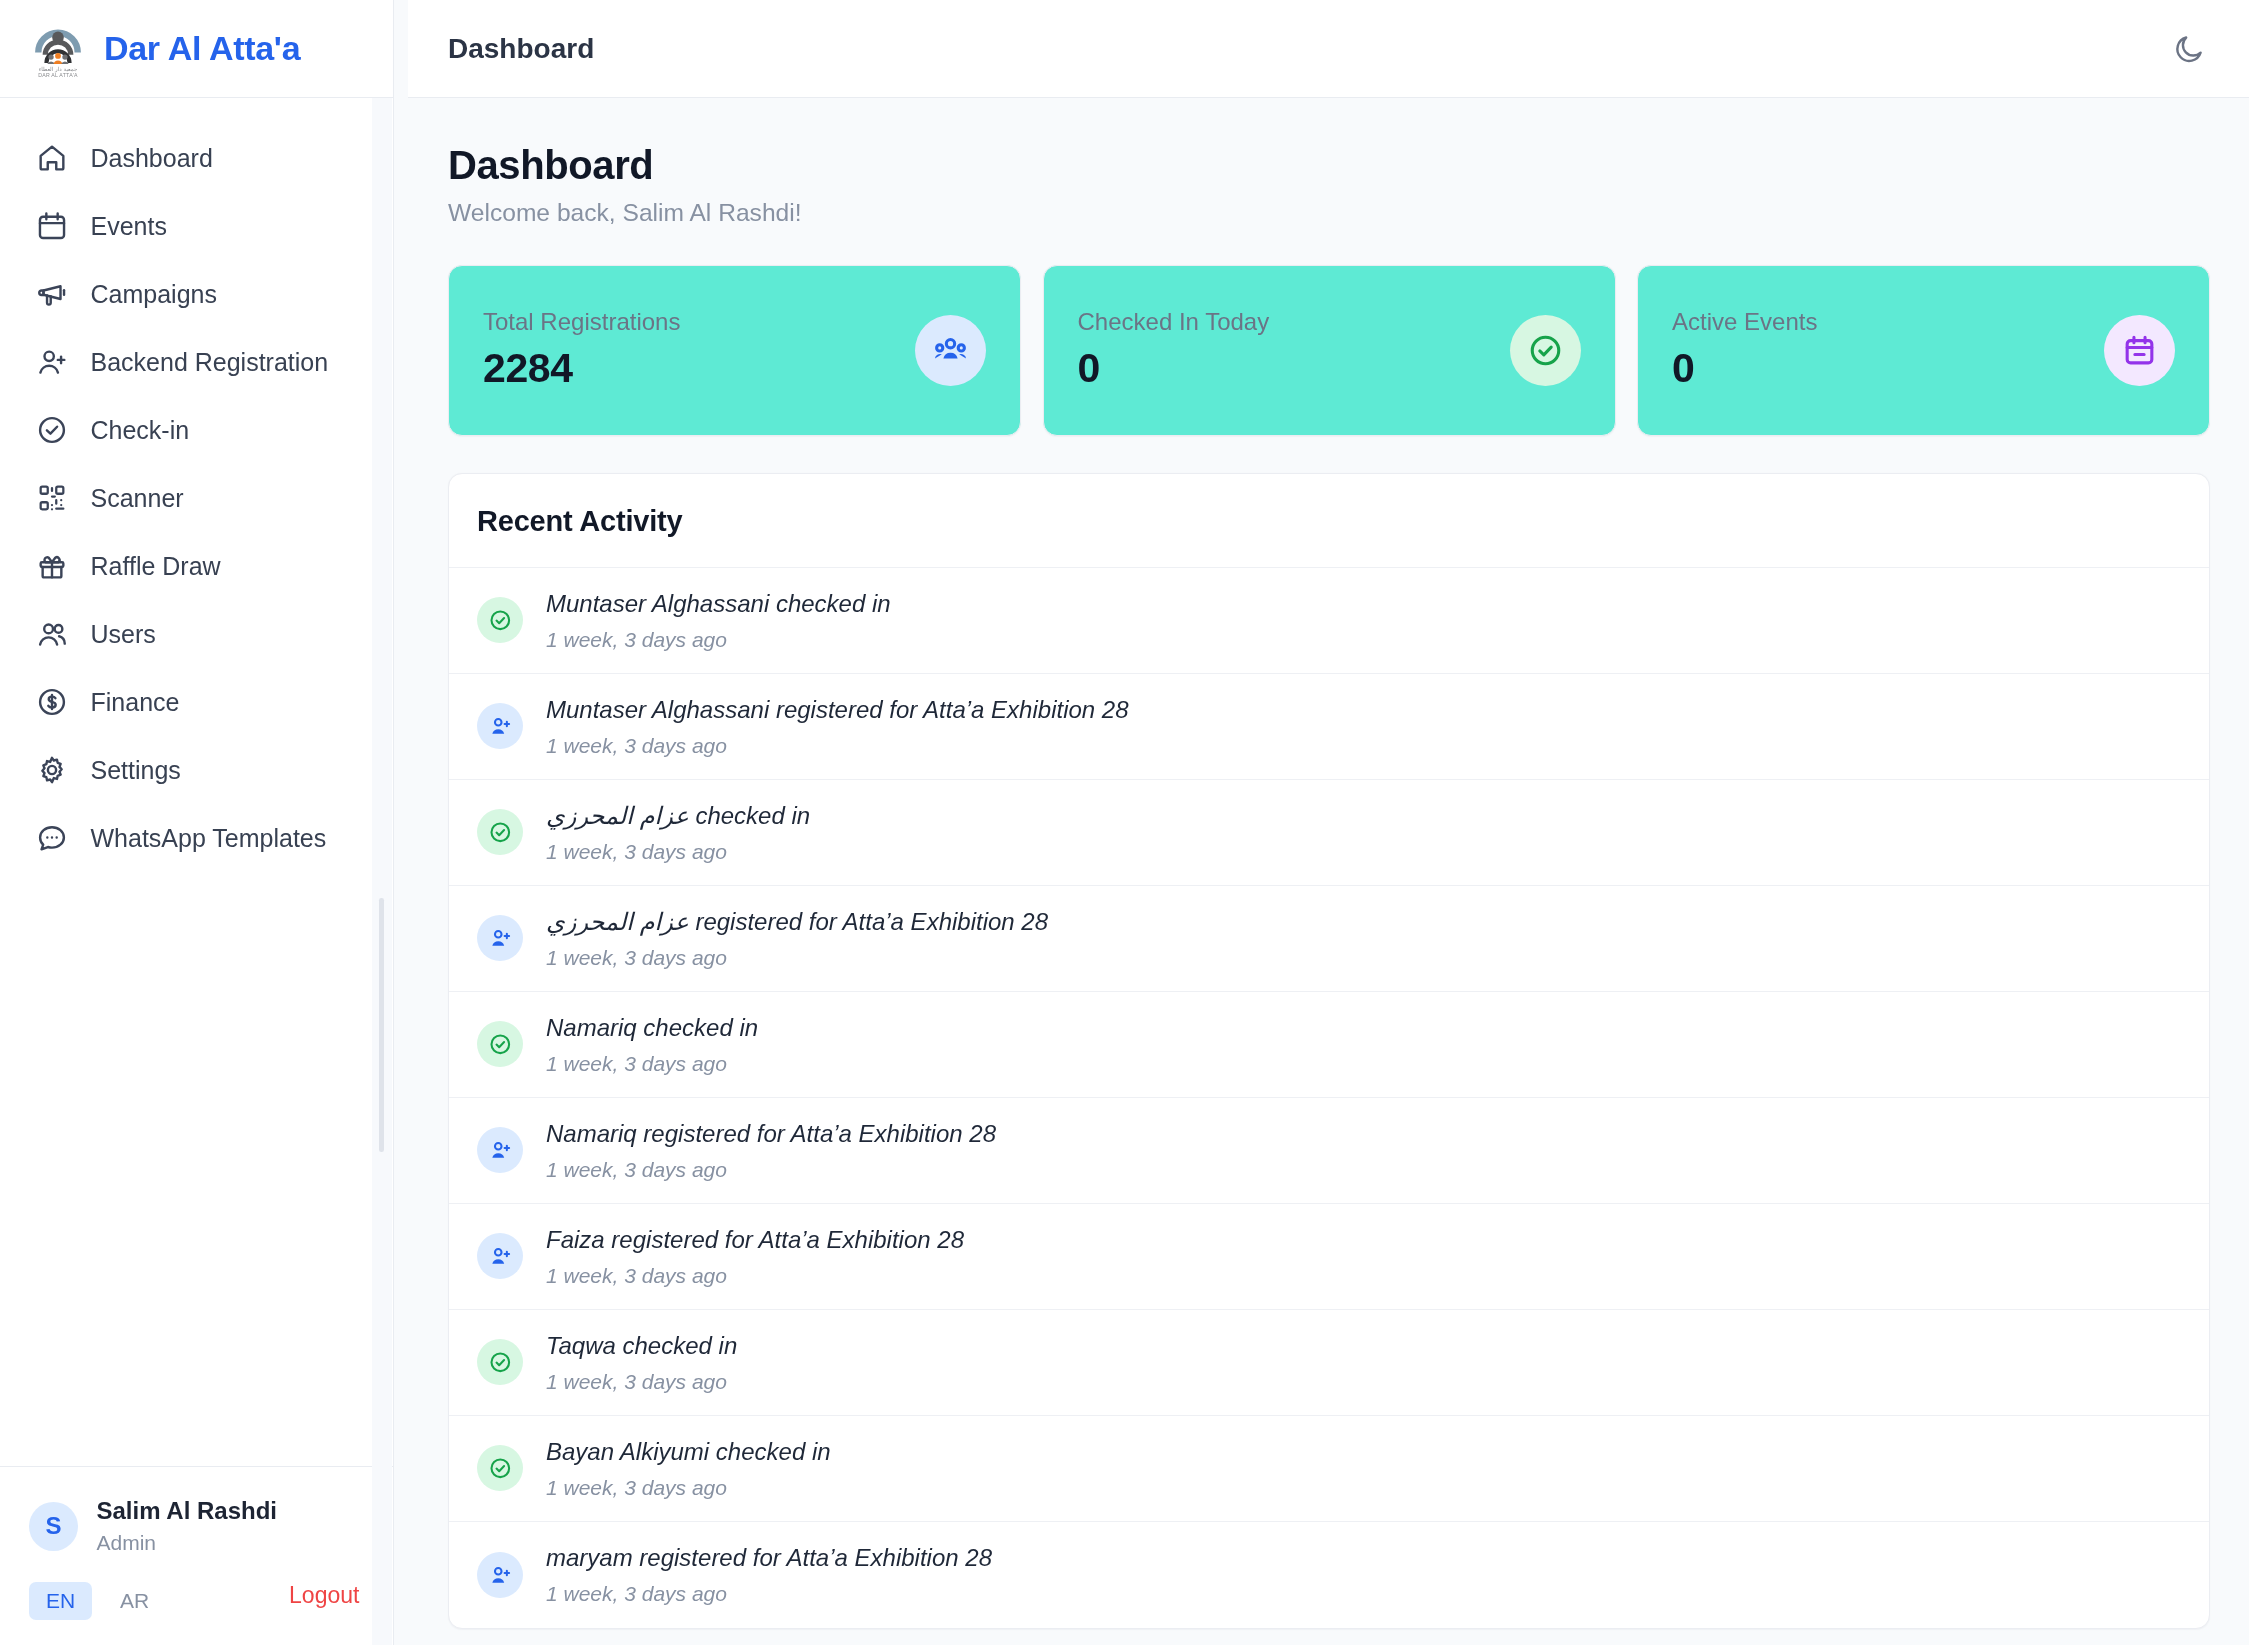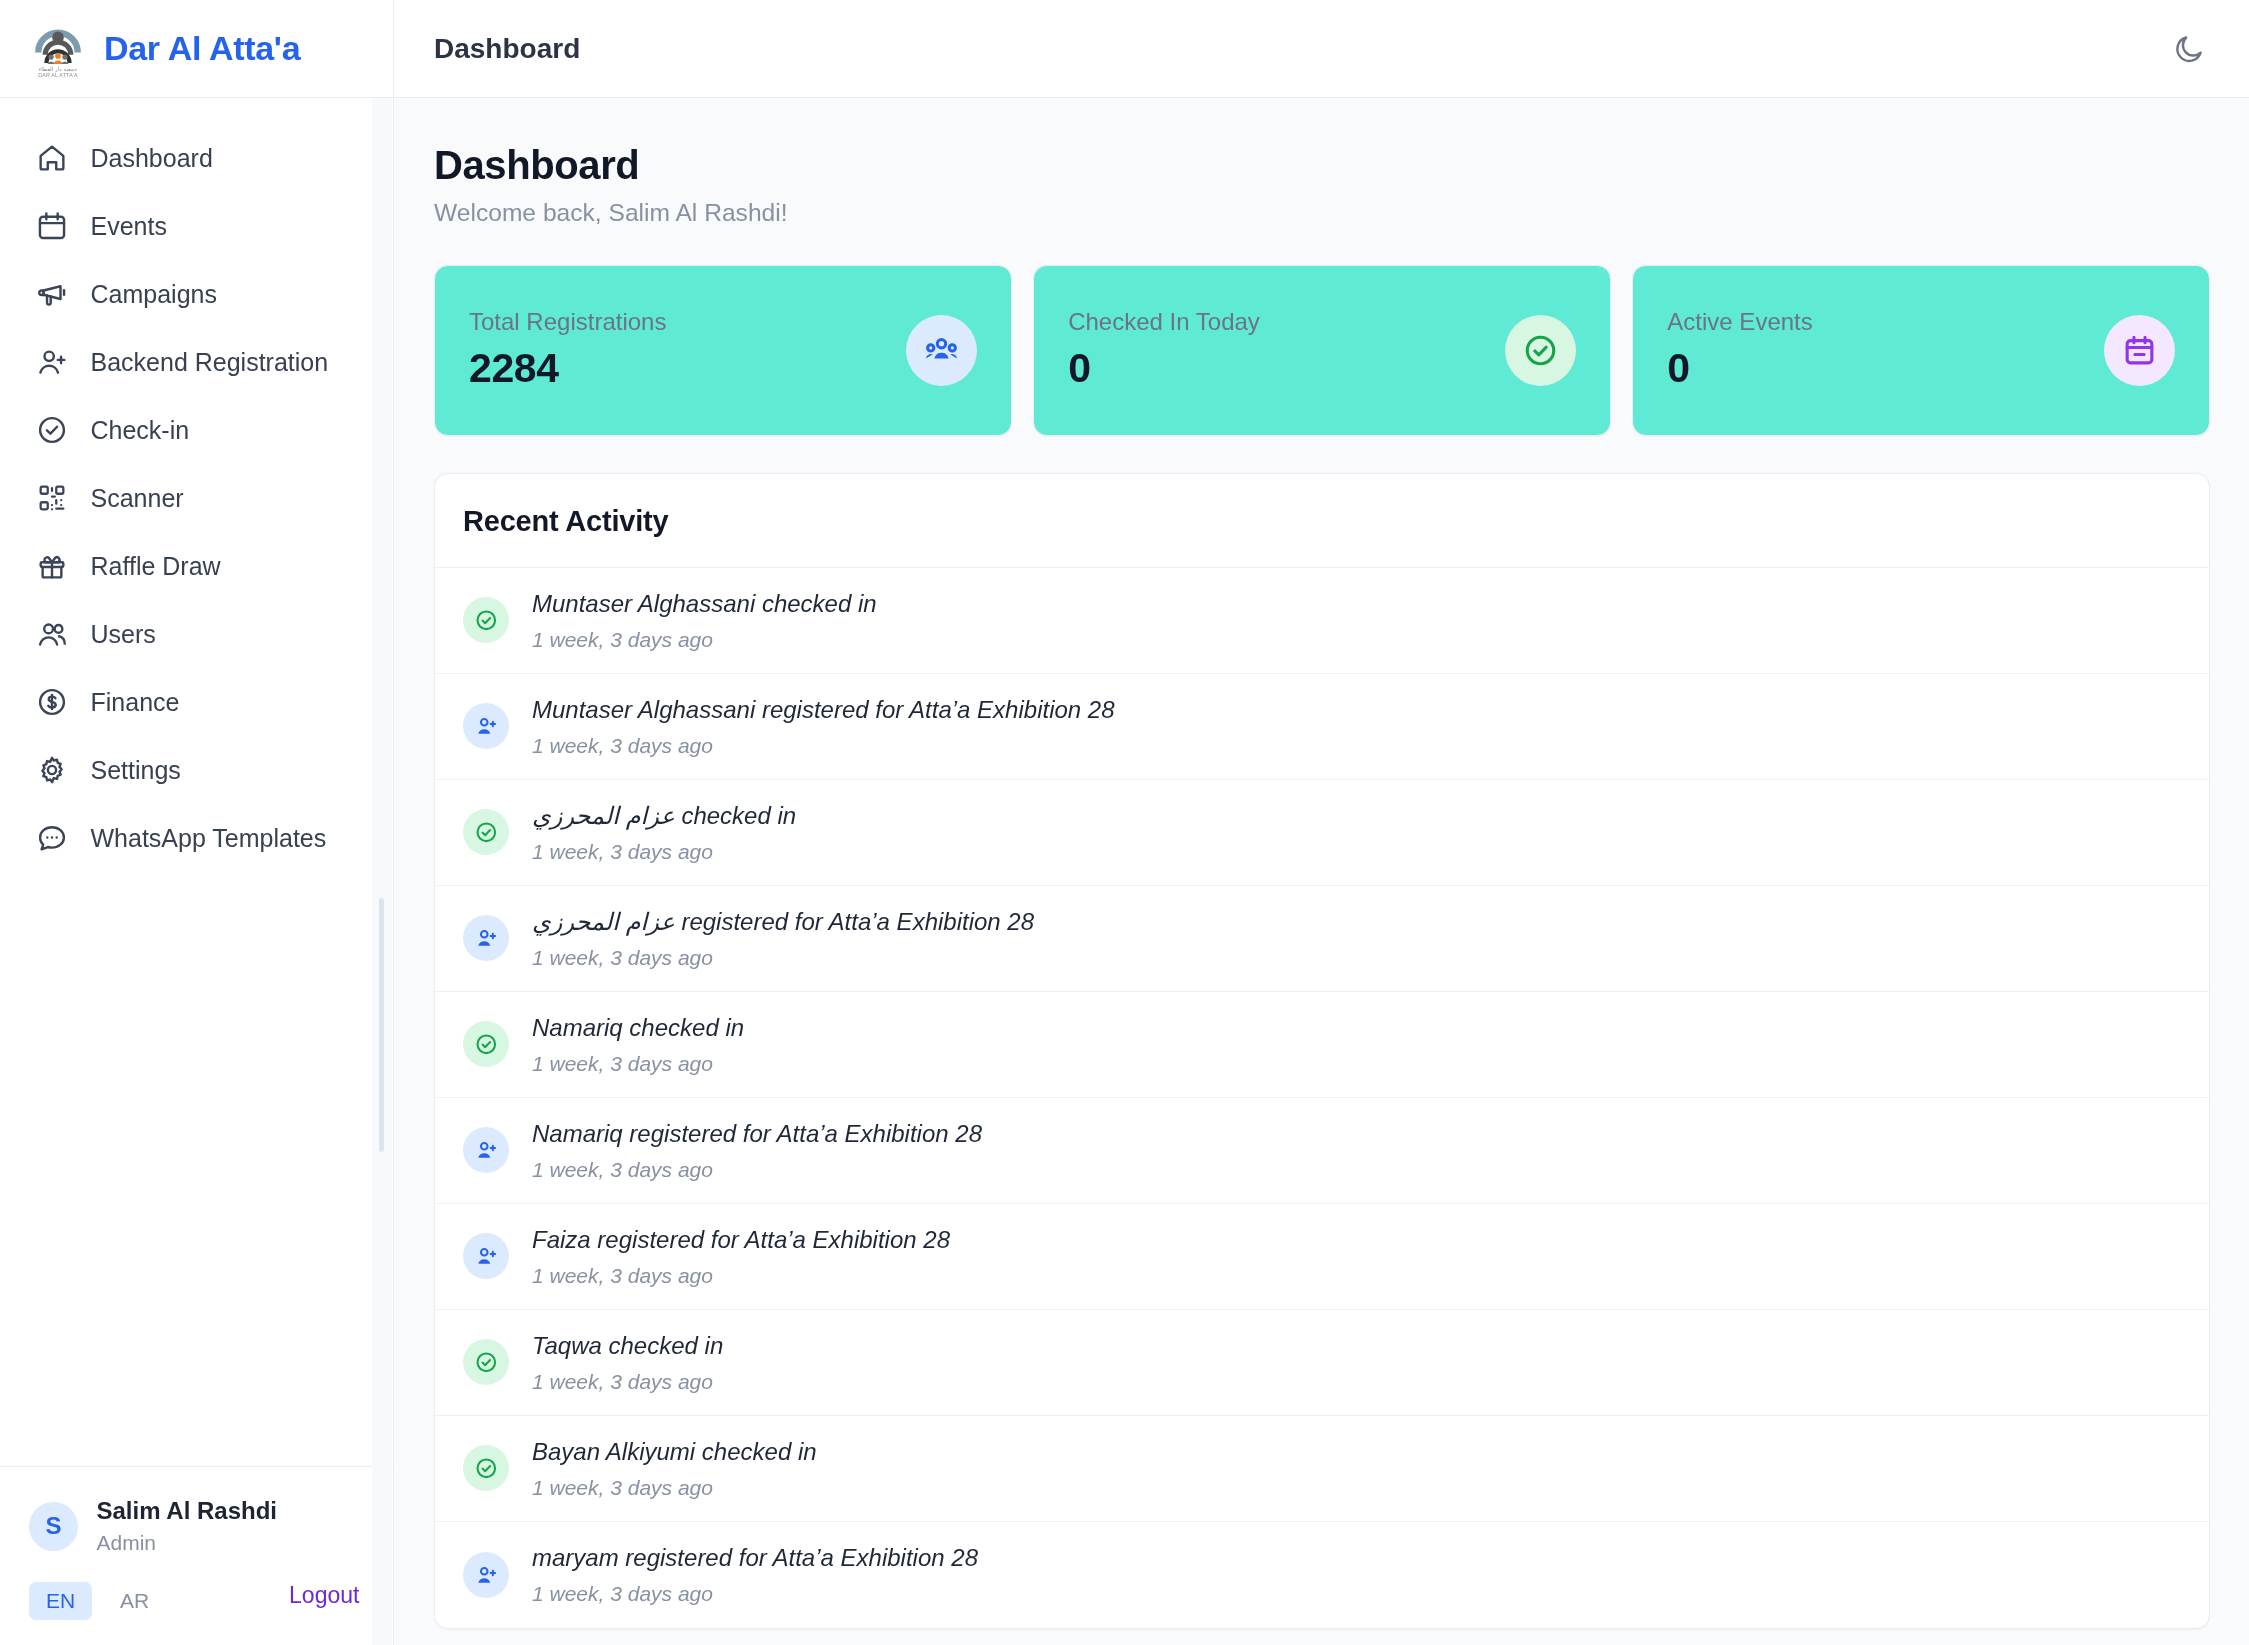--- a/index.html
+++ b/index.html
@@ -6,21 +6,21 @@
   * { box-sizing: border-box; margin: 0; padding: 0; }
 
   html, body {
     width: 2250px;
     height: 1646px;
     font-family: "Liberation Sans", sans-serif;
     background: #f8fafc;
     overflow: hidden;
   }
 
-  .app { display: flex; width: 2250px; height: 1342px; }
+  .app { display: flex; width: 2250px; height: 1342px; gap: 14px; }
 
   
   .sidebar {
     width: 394px;
     flex: 0 0 394px;
     height: 1646px;
     background: #ffffff;
     border-right: 1.5px solid #e9ecf1;
     display: flex;
     flex-direction: column;
@@ -93,21 +93,21 @@
     font-size: 21px;
     padding: 7px 17px;
     border-radius: 7px;
     cursor: pointer;
   }
   .lang-btn.active { background: #dbeafe; color: #2563eb; }
   .lang-btn.inactive { color: #8791a2; margin-left: 10.8px; }
   .logout-btn {
     margin-left: auto;
     font-size: 23px;
-    color: #6d28d9;
+    color: #ef4444;
     cursor: pointer;
     padding-right: 4.6px;
   }
 
   
   .side-scrollbar {
     position: absolute;
     top: 98px;
     right: 1.5px;
     width: 20px;

